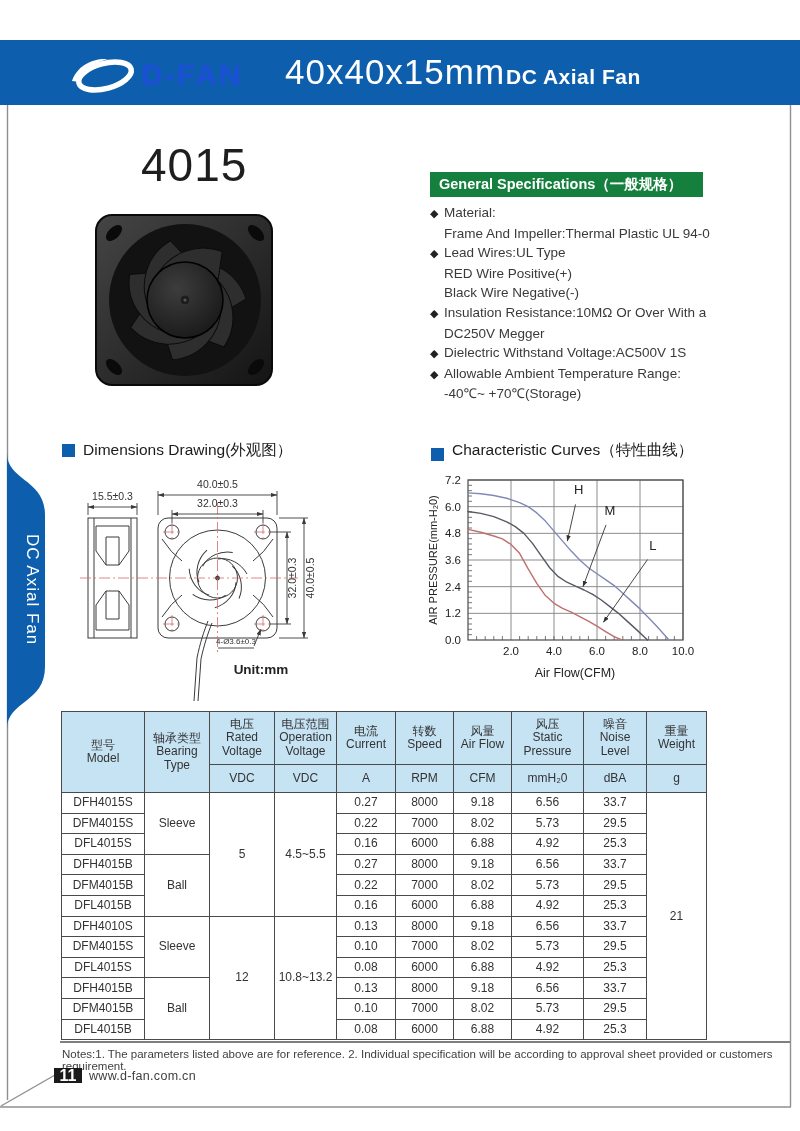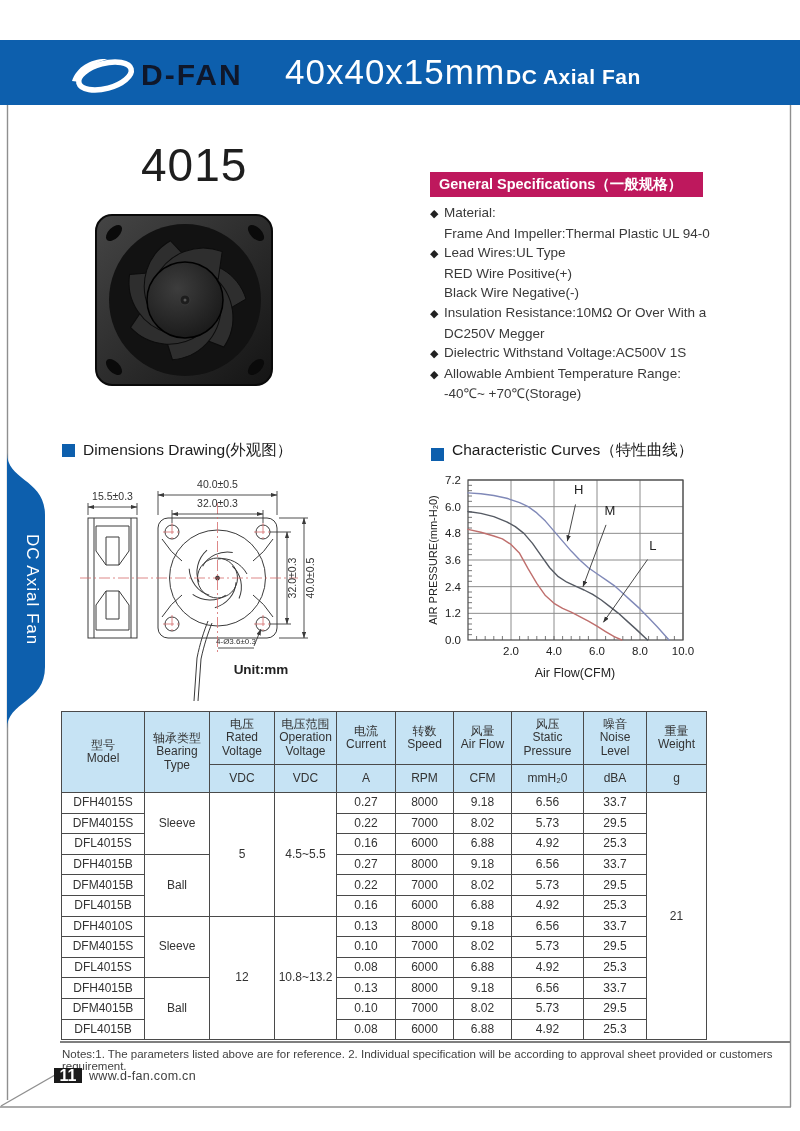--- a/index.html
+++ b/index.html
@@ -2,33 +2,33 @@
 <html><head>
 <meta charset="utf-8">
 <style>
   html,body{margin:0;padding:0;background:#e8e8e8;}
   .page{position:relative;width:800px;height:1131px;background:#ffffff;overflow:hidden;
         font-family:"Liberation Sans",sans-serif;color:#333;margin:0 auto;}
   .abs{position:absolute;}
 
   
   .header-bar{left:0;top:40px;width:800px;height:65px;background:#0d5fad;}
-  .brand-name{left:141px;top:58px;color:#0f172a;font-size:30px;font-weight:700;letter-spacing:2px;}
+  .brand-name{left:141px;top:58px;color:#1d4ed8;font-size:30px;font-weight:700;letter-spacing:2px;}
   .page-title{left:285px;top:52px;color:#fff;font-size:35px;font-weight:400;letter-spacing:1px;}
   .page-subtitle{left:506px;top:65px;color:#fff;font-size:21px;font-weight:700;letter-spacing:.5px;}
 
   
   .tab-label{left:12px;top:490px;width:30px;height:200px;color:#fff;font-size:17px;
              writing-mode:vertical-rl;letter-spacing:1px;text-align:center;}
 
   
   .model-heading{left:141px;top:138px;font-size:46px;color:#1e1e1e;letter-spacing:1px;}
 
   
-  .spec-title{left:430px;top:172px;width:273px;height:25px;background:#be185d;color:#fff;
+  .spec-title{left:430px;top:172px;width:273px;height:25px;background:#15803d;color:#fff;
               font-size:14.5px;font-weight:600;line-height:25px;padding-left:9px;box-sizing:border-box;}
   .spec-list{left:430px;top:203px;width:340px;font-size:13.5px;color:#3a3a3a;}
   .spec-line{line-height:19.6px;white-space:nowrap;}
   .diamond{display:inline-block;width:14px;font-size:11px;color:#222;}
 
   
   .sec-head{font-size:15.5px;color:#1b1b1b;display:flex;align-items:center;gap:8px;}
   .blue-sq{display:inline-block;width:13px;height:13px;background:#0d5fad;}
 
   

